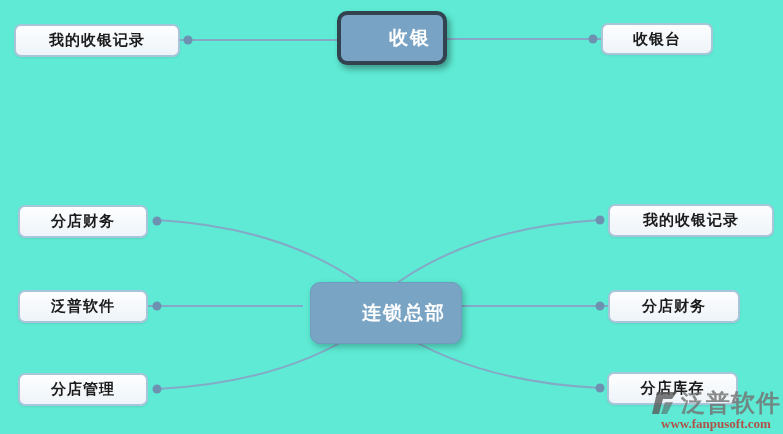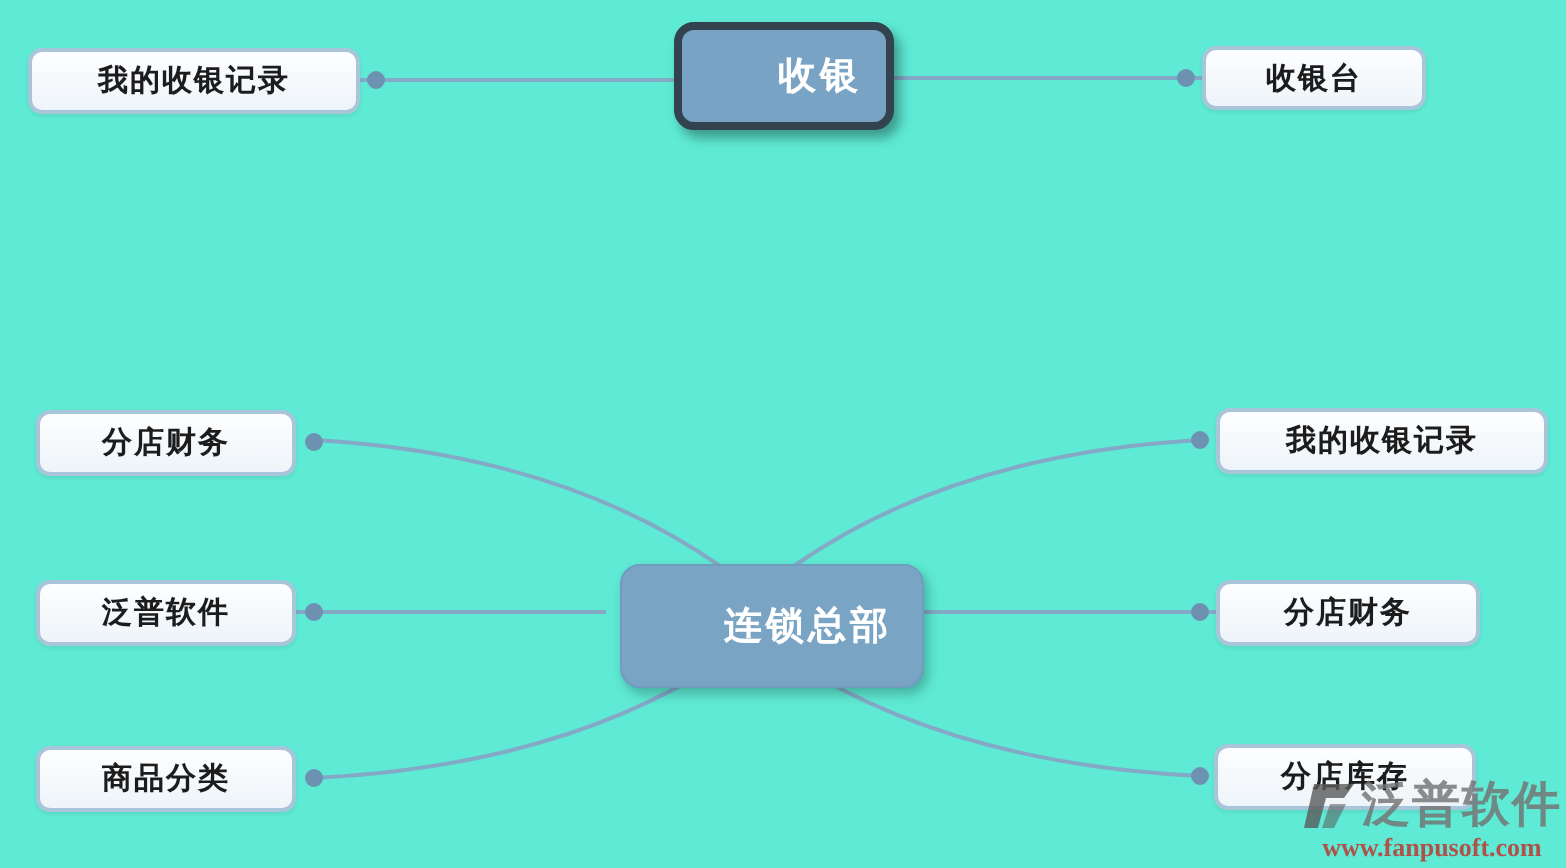--- a/index.html
+++ b/index.html
@@ -89,21 +89,21 @@
       <circle cx="600" cy="388" r="4.5"></circle>
     </g>
   </svg>
 
   <div class="leaf-node" id="node-my-cashier-records">我的收银记录</div>
   <div class="center-node cashier" id="node-cashier-center">收银</div>
   <div class="leaf-node" id="node-cashier-desk">收银台</div>
 
   <div class="leaf-node" id="node-branch-finance">分店财务</div>
   <div class="leaf-node" id="node-branch-orders">泛普软件</div>
-  <div class="leaf-node" id="node-product-categories">商品分类</div>
+  <div class="leaf-node" id="node-product-categories">分店管理</div>
   <div class="center-node chain-hq" id="node-chain-hq-center">连锁总部</div>
   <div class="leaf-node" id="node-product-data-center">我的收银记录</div>
   <div class="leaf-node" id="node-branch-management">分店财务</div>
   <div class="leaf-node" id="node-branch-inventory">分店库存</div>
 
   <div class="watermark">
     <div class="brand-row">
       <svg width="28" height="26" viewBox="0 0 28 26" aria-hidden="true">
         <polygon points="6,2 26,2 21,9 12,9 8,24 1,24" fill="rgba(90,90,90,0.8)"></polygon>
         <polygon points="14,12 22,12 16,24 10,24" fill="rgba(90,90,90,0.55)"></polygon>

